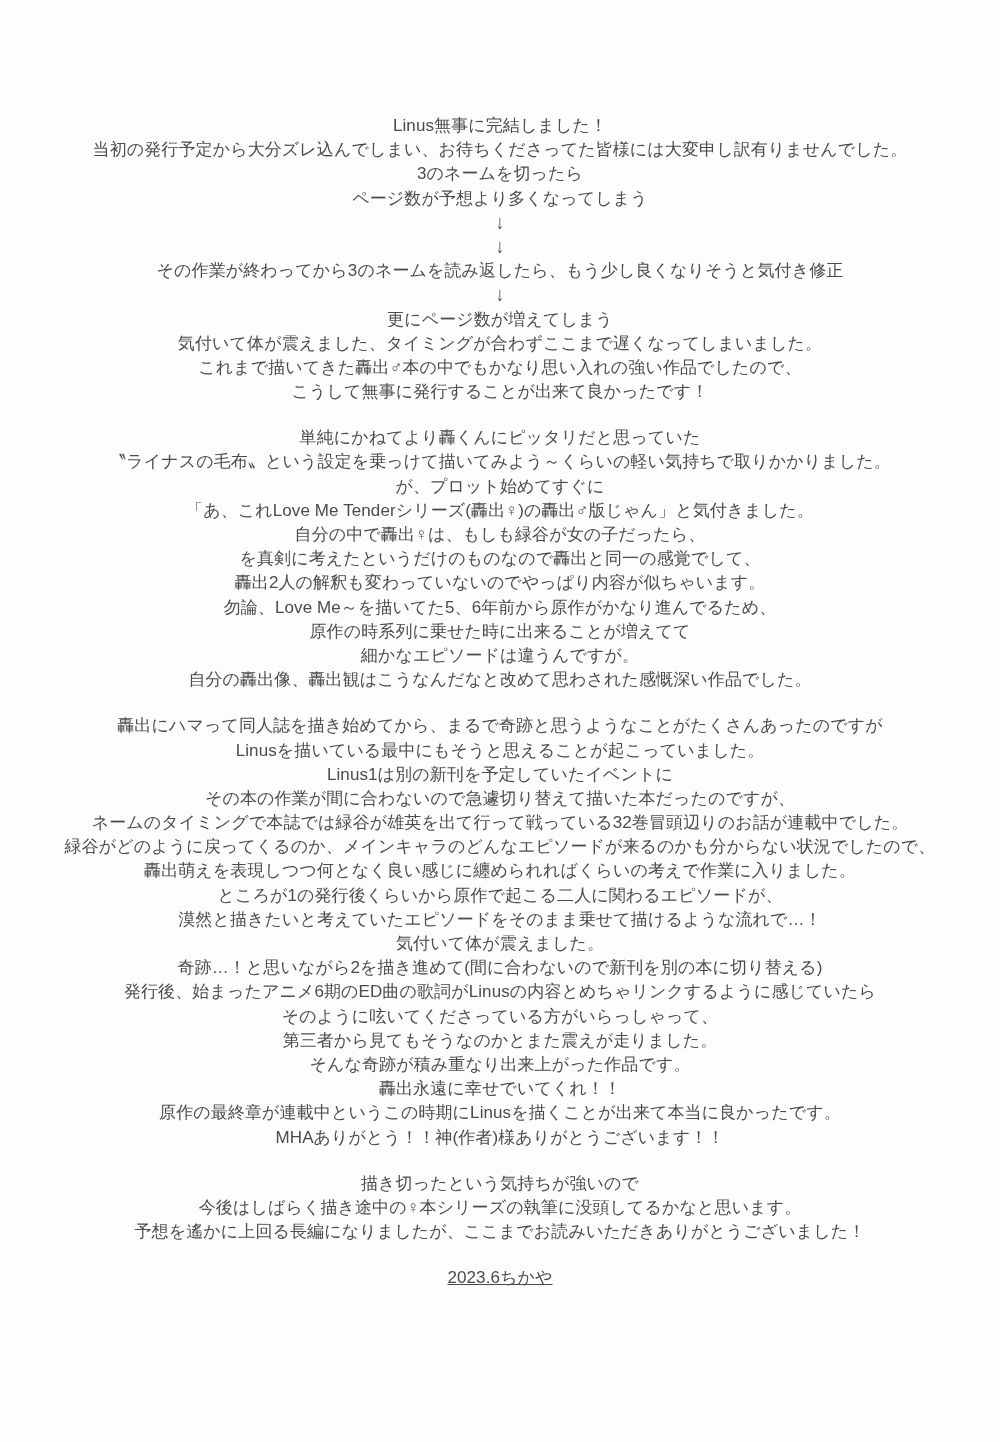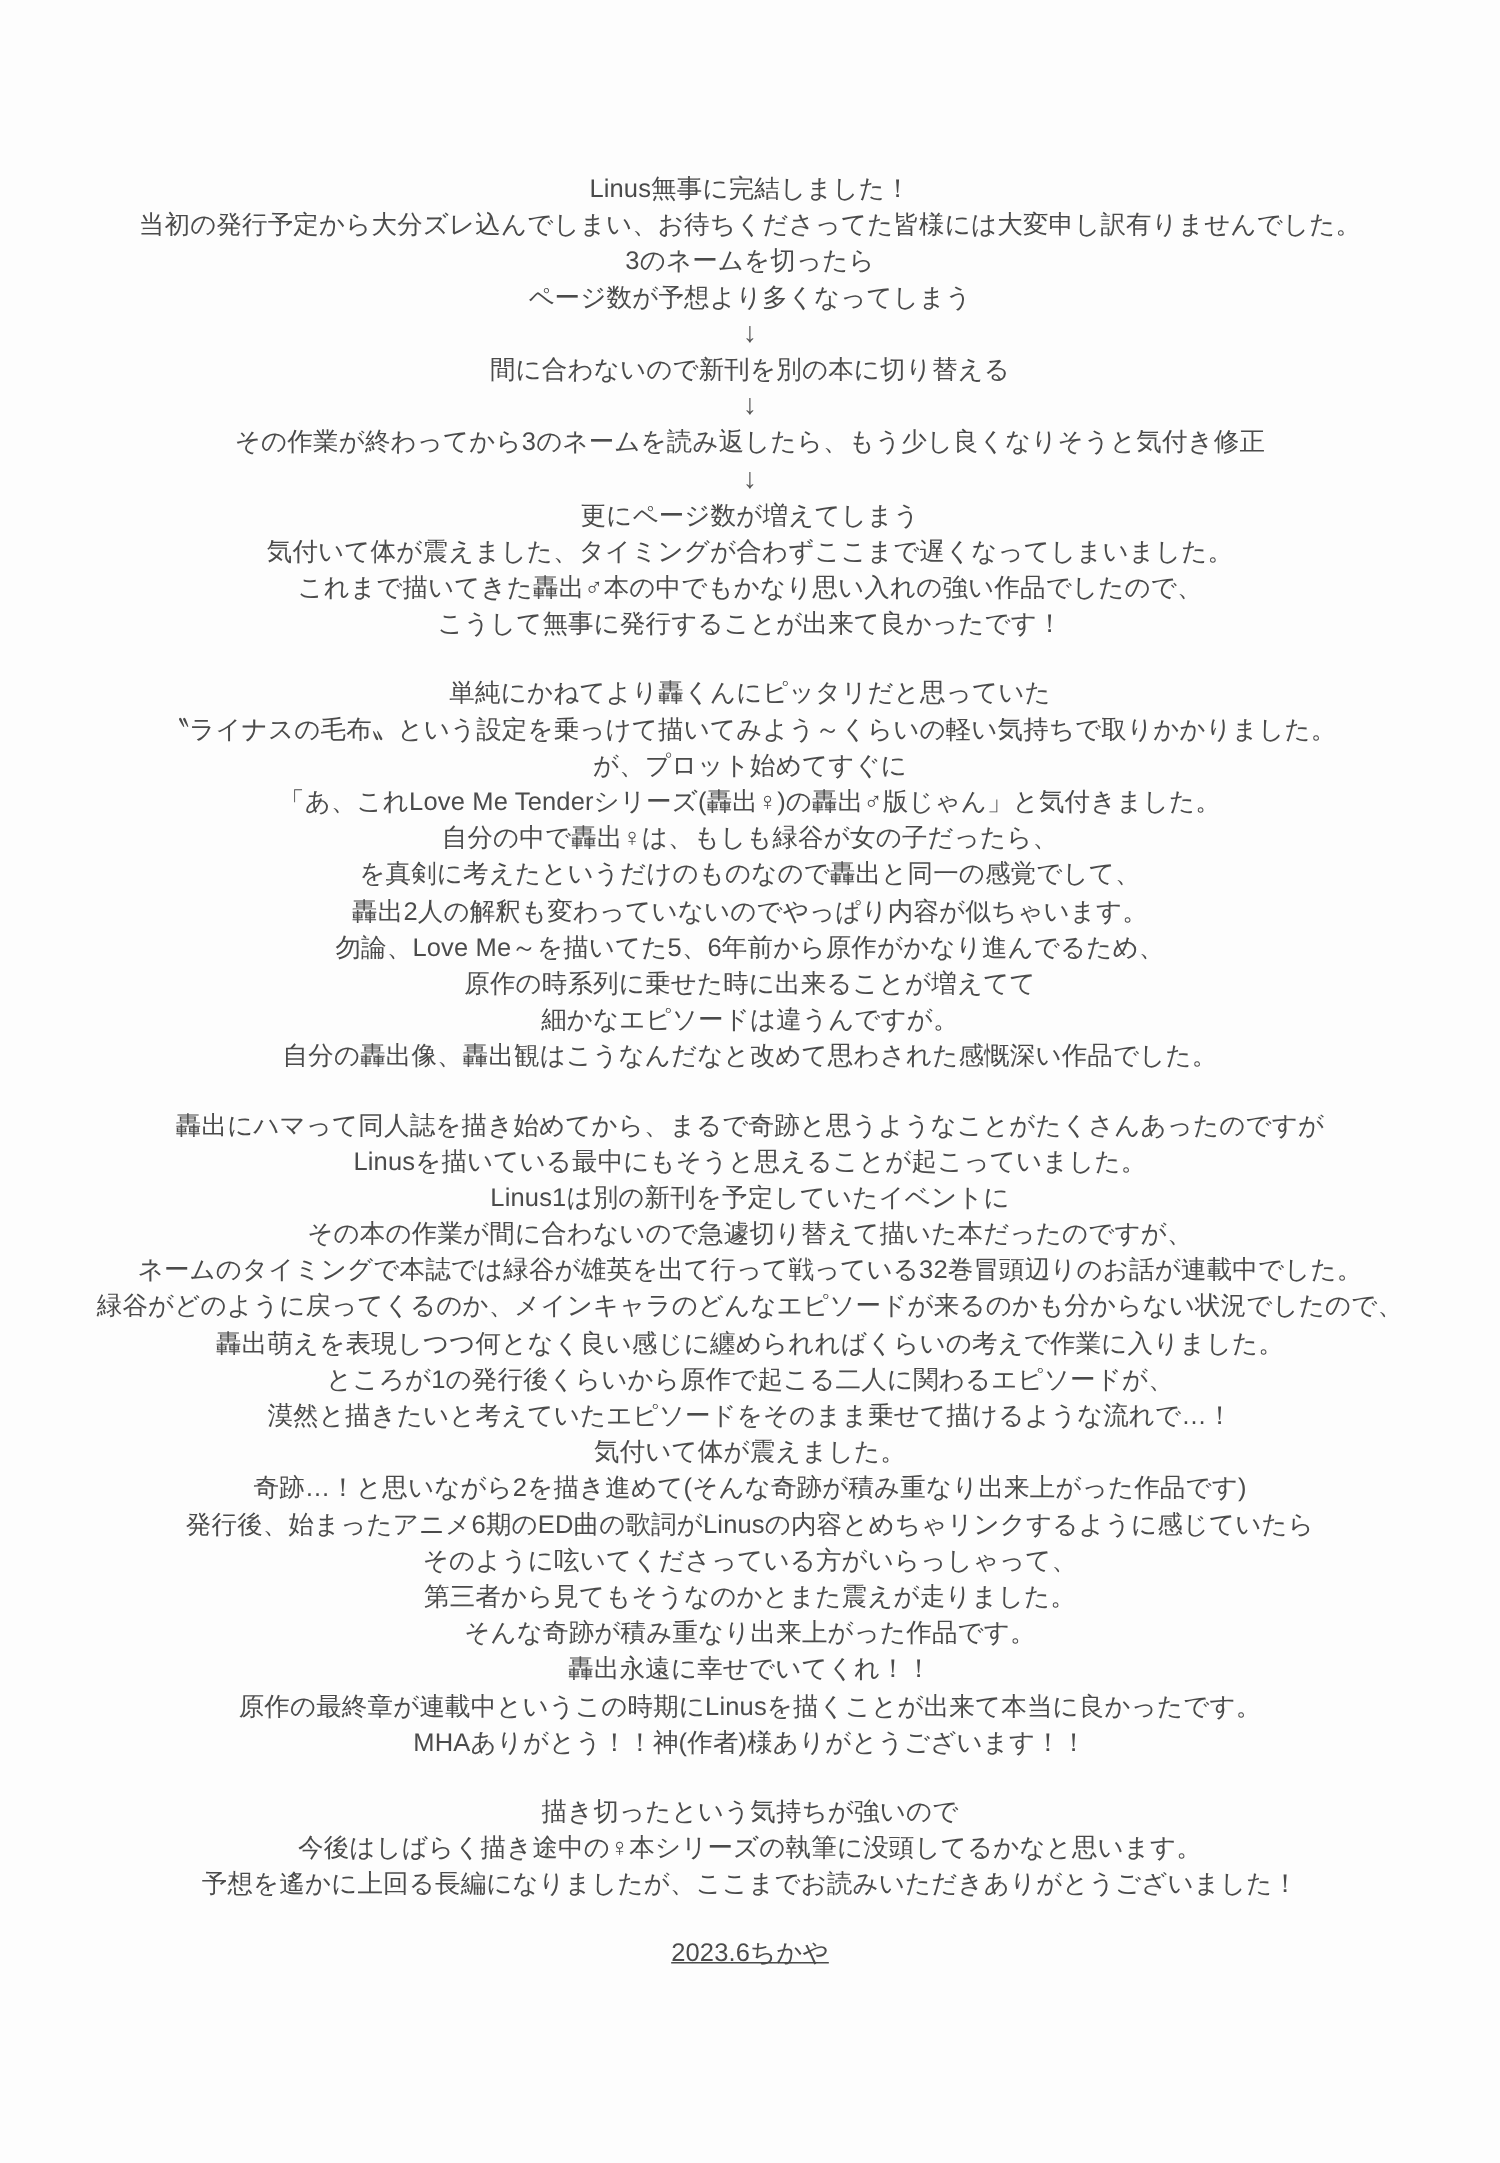--- a/index.html
+++ b/index.html
@@ -50,21 +50,20 @@
 <body>
 
 <div class="page">
   <div class="content">
       <div class="block">
         <div class="line">Linus無事に完結しました！</div>
         <div class="line">当初の発行予定から大分ズレ込んでしまい、お待ちくださってた皆様には大変申し訳有りませんでした。</div>
         <div class="line">3のネームを切ったら</div>
         <div class="line">ページ数が予想より多くなってしまう</div>
         <div class="line arrow">↓</div>
-        <div class="line">間に合わないので新刊を別の本に切り替える</div>
         <div class="line arrow">↓</div>
         <div class="line">その作業が終わってから3のネームを読み返したら、もう少し良くなりそうと気付き修正</div>
         <div class="line arrow">↓</div>
         <div class="line">更にページ数が増えてしまう</div>
         <div class="line">気付いて体が震えました、タイミングが合わずここまで遅くなってしまいました。</div>
         <div class="line">これまで描いてきた轟出♂本の中でもかなり思い入れの強い作品でしたので、</div>
         <div class="line">こうして無事に発行することが出来て良かったです！</div>
       </div>
       <div class="block">
         <div class="line">単純にかねてより轟くんにピッタリだと思っていた</div>
@@ -83,21 +82,21 @@
         <div class="line">轟出にハマって同人誌を描き始めてから、まるで奇跡と思うようなことがたくさんあったのですが</div>
         <div class="line">Linusを描いている最中にもそうと思えることが起こっていました。</div>
         <div class="line">Linus1は別の新刊を予定していたイベントに</div>
         <div class="line">その本の作業が間に合わないので急遽切り替えて描いた本だったのですが、</div>
         <div class="line">ネームのタイミングで本誌では緑谷が雄英を出て行って戦っている32巻冒頭辺りのお話が連載中でした。</div>
         <div class="line">緑谷がどのように戻ってくるのか、メインキャラのどんなエピソードが来るのかも分からない状況でしたので、</div>
         <div class="line">轟出萌えを表現しつつ何となく良い感じに纏められればくらいの考えで作業に入りました。</div>
         <div class="line">ところが1の発行後くらいから原作で起こる二人に関わるエピソードが、</div>
         <div class="line">漠然と描きたいと考えていたエピソードをそのまま乗せて描けるような流れで…！</div>
         <div class="line">気付いて体が震えました。</div>
-        <div class="line">奇跡…！と思いながら2を描き進めて(そんな奇跡が積み重なり出来上がった作品です)</div>
+        <div class="line">奇跡…！と思いながら2を描き進めて(間に合わないので新刊を別の本に切り替える)</div>
         <div class="line">発行後、始まったアニメ6期のED曲の歌詞がLinusの内容とめちゃリンクするように感じていたら</div>
         <div class="line">そのように呟いてくださっている方がいらっしゃって、</div>
         <div class="line">第三者から見てもそうなのかとまた震えが走りました。</div>
         <div class="line">そんな奇跡が積み重なり出来上がった作品です。</div>
         <div class="line">轟出永遠に幸せでいてくれ！！</div>
         <div class="line">原作の最終章が連載中というこの時期にLinusを描くことが出来て本当に良かったです。</div>
         <div class="line">MHAありがとう！！神(作者)様ありがとうございます！！</div>
       </div>
       <div class="block">
         <div class="line">描き切ったという気持ちが強いので</div>

